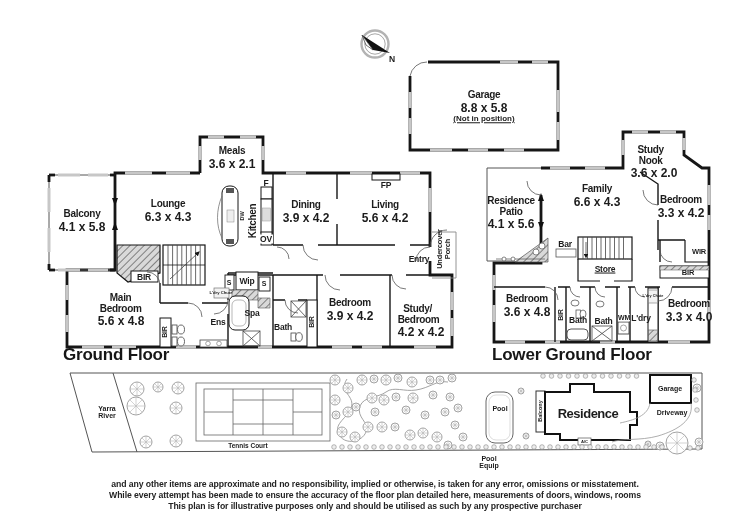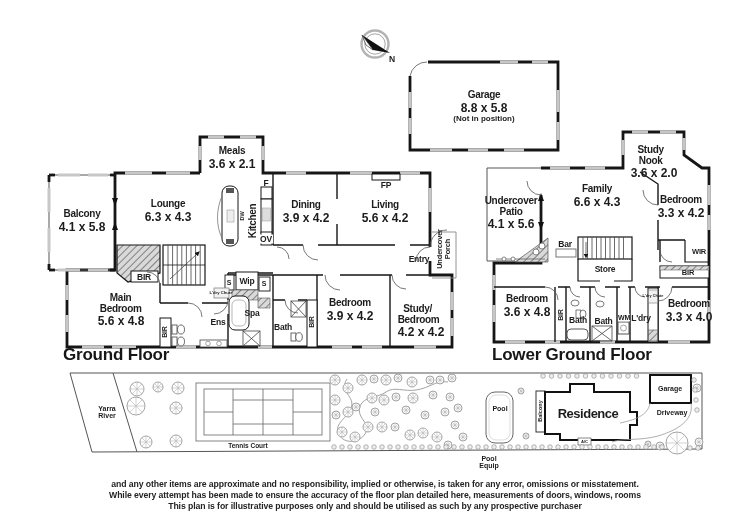--- a/index.html
+++ b/index.html
@@ -498,21 +498,21 @@
         <circle cx="690" cy="448" r="2.3" fill="#ededed" stroke="#888" stroke-width="0.6"></circle>
         <circle cx="698" cy="448" r="2.3" fill="#ededed" stroke="#888" stroke-width="0.6"></circle>
       </g>
 </svg>
 
 <div class="lbl sm" style="left:392px;top:59px;">N</div>
 
 <div class="lbl room" style="left:484px;top:107px;">
   <div class="name">Garage</div>
   <div class="dims">8.8 x 5.8</div>
-  <div class="dims" style="font-size:8px;">(Not in position)</div>
+  <div class="dims" style="font-size:8px;text-decoration:underline;">(Not in position)</div>
 </div>
 
 <div class="lbl room" style="left:232px;top:158px;">
   <div class="name">Meals</div>
       <div class="dims">3.6 x 2.1</div>
 </div>
 <div class="lbl room" style="left:82px;top:221px;">
   <div class="name">Balcony</div>
       <div class="dims">4.1 x 5.8</div>
 </div>
@@ -559,33 +559,33 @@
   <div class="name w40">Study/ Bedroom</div>
       <div class="dims">4.2 x 4.2</div>
 </div>
 <div class="title" style="left:63px;top:345px;">Ground Floor</div>
 
 <div class="lbl room" style="left:654px;top:152px;">
   <div class="name w40">Study Nook</div>
       <div class="dims">3.6 x 2.0</div>
 </div>
 <div class="lbl room" style="left:511px;top:213px;">
-  <div class="name w70">Undercover Patio</div>
+  <div class="name w70">Residence Patio</div>
       <div class="dims">4.1 x 5.6</div>
 </div>
 <div class="lbl room" style="left:597px;top:196px;">
   <div class="name">Family</div>
       <div class="dims">6.6 x 4.3</div>
 </div>
 <div class="lbl room" style="left:681px;top:207px;">
   <div class="name">Bedroom</div>
       <div class="dims">3.3 x 4.2</div>
 </div>
 <div class="lbl sm" style="left:565px;top:244px;">Bar</div>
-<div class="lbl sm" style="left:605px;top:269px;">Store</div>
+<div class="lbl sm" style="left:605px;top:269px;text-decoration:underline;">Store</div>
 <div class="lbl sm" style="left:699px;top:252px;font-size:7.5px;">WIR</div>
 <div class="lbl sm" style="left:688px;top:273px;font-size:7.5px;">BIR</div>
 <div class="lbl room" style="left:527px;top:306px;">
   <div class="name">Bedroom</div>
       <div class="dims">3.6 x 4.8</div>
 </div>
 <div class="lbl sm vert" style="left:560.5px;top:315px;font-size:7px;">BIR</div>
 <div class="lbl sm" style="left:578px;top:320px;">Bath</div>
 <div class="lbl sm" style="left:603.5px;top:321px;">Bath</div>
 <div class="lbl sm" style="left:624px;top:318px;font-size:7px;background:#fff;">WM</div>

